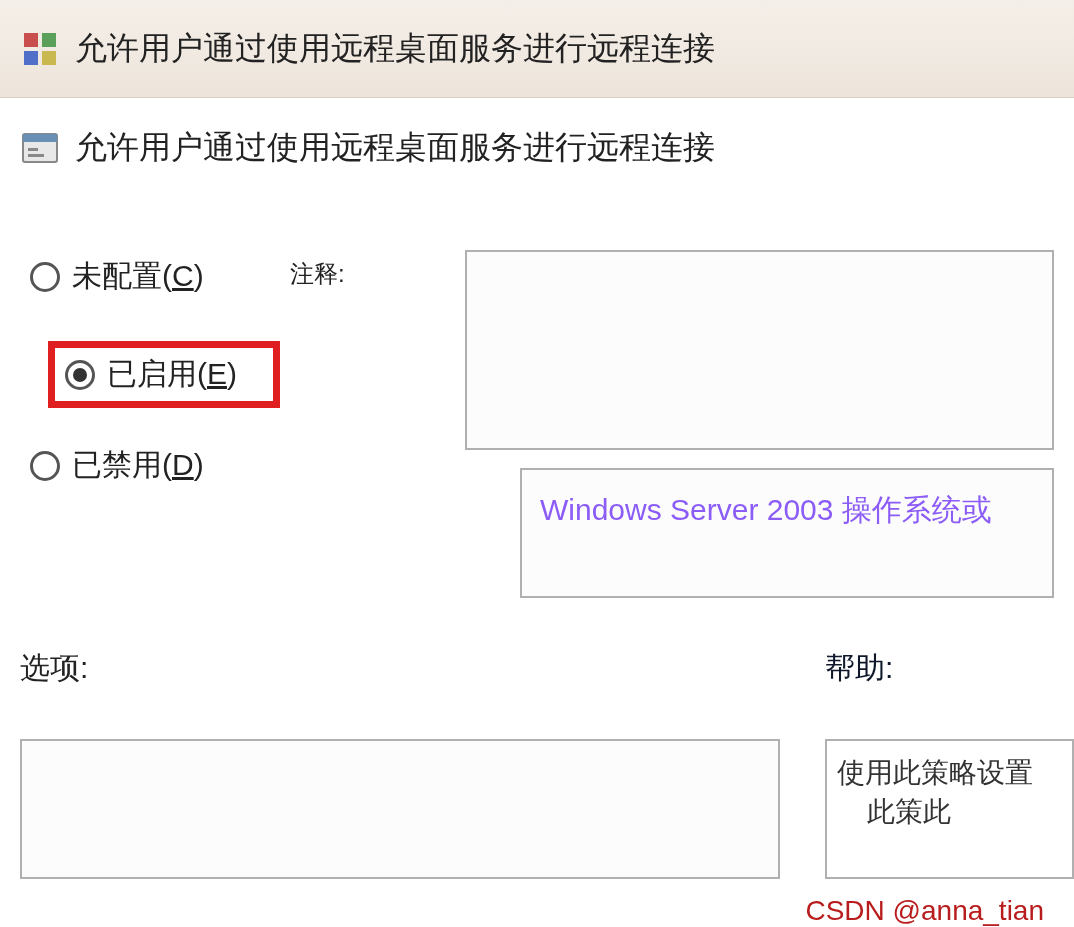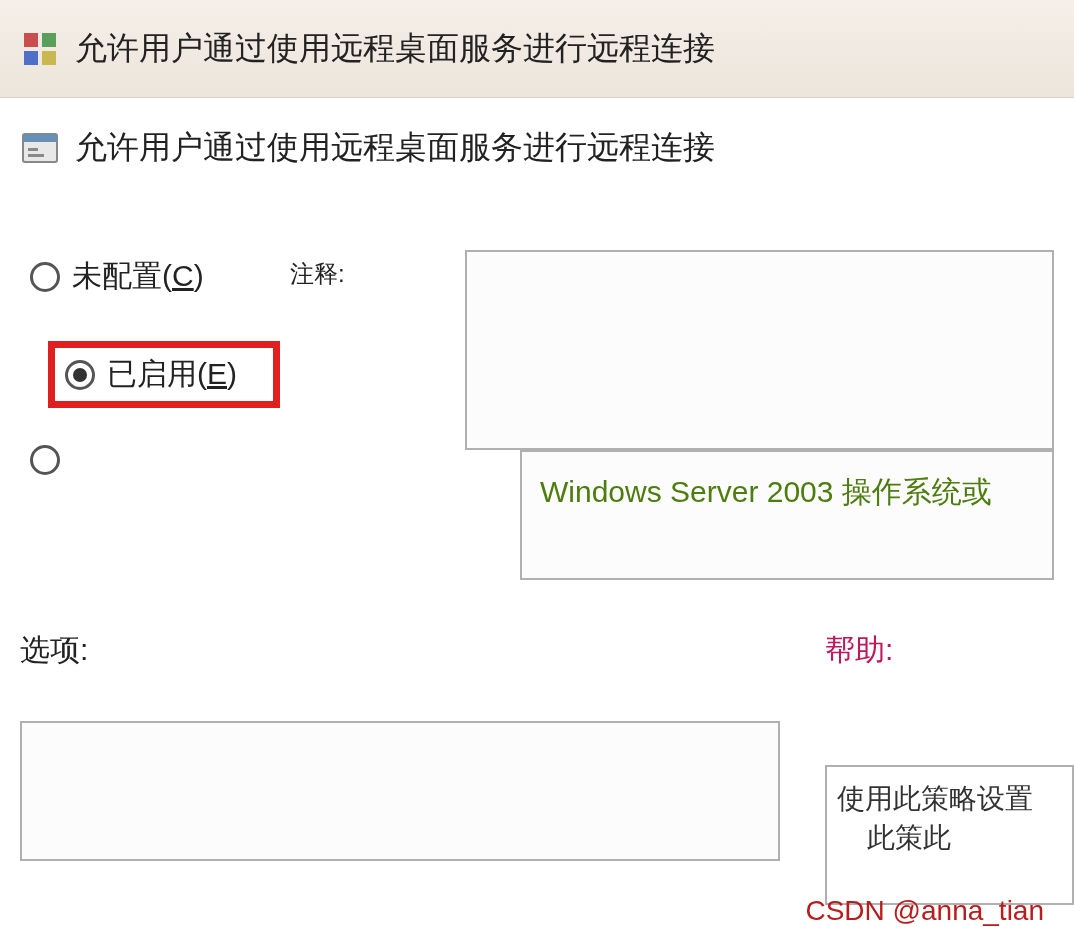--- a/index.html
+++ b/index.html
@@ -111,38 +111,39 @@
       border: 2px solid #b0b0b0;
       background: #fcfcfc;
       height: 200px;
       flex: 1;
       margin-left: 0;
     }
     .os-box {
       border: 2px solid #b0b0b0;
       background: #fcfcfc;
       height: 130px;
+      margin-top: 18px;
       margin-left: 230px;
       padding: 20px 18px;
       font-size: 30px;
-      color: #4d7c0f;
+      color: #8b5cf6;
     }
     .lower-section {
       display: flex;
       padding: 30px 20px 0 20px;
       position: relative;
       align-items: flex-end;
     }
     .options-label {
       font-size: 30px;
       color: #222;
     }
     .help-label {
       font-size: 30px;
-      color: #be185d;
+      color: #0f172a;
       position: absolute;
       left: 825px;
     }
     .lower-boxes {
       display: flex;
       padding: 50px 0 0 20px;
     }
     .options-box {
       border: 2px solid #b0b0b0;
       background: #fcfcfc;
@@ -153,21 +154,20 @@
       border: 2px solid #b0b0b0;
       background: #fff;
       margin-left: 45px;
       flex: 1;
       height: 140px;
       padding: 12px 10px;
       font-size: 28px;
       color: #333;
       line-height: 1.4;
       overflow: hidden;
-      margin-top: 44px;
     }
     .help-box .l2 {
       padding-left: 30px;
       font-family: Liberation Serif, serif;
     }
     .help-box .l3 {
       padding-left: 60px;
     }
     .watermark {
       position: absolute;
@@ -210,20 +210,21 @@
     <div class="radio-item">
       <div class="radio-circle"></div>
       <div class="radio-label"><span>未配置(</span><span class="underline">C</span><span>)</span></div>
     </div>
     <div class="radio-item highlighted">
       <div class="radio-circle checked"></div>
       <div class="radio-label"><span>已启用(</span><span class="underline">E</span><span>)</span></div>
     </div>
     <div class="radio-item">
       <div class="radio-circle"></div>
+      <div class="radio-label"><span>已禁用(</span><span class="underline">D</span><span>)</span></div>
     </div>
   </div>
   <div class="right-section">
     <div class="comment-row">
       <div class="comment-label">注释:</div>
       <div class="comment-box"></div>
     </div>
     <div class="os-box">
       <span>Windows Server 2003 操作系统或</span>
     </div>

